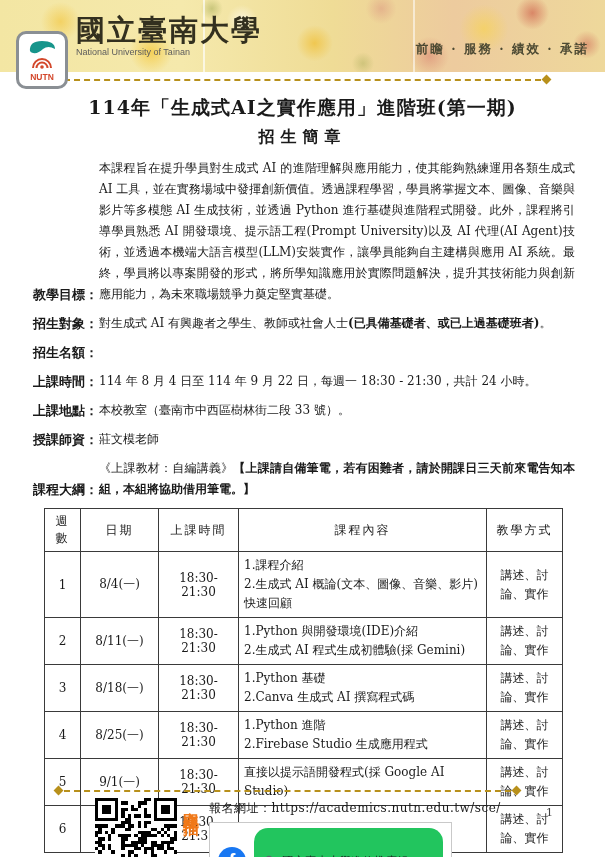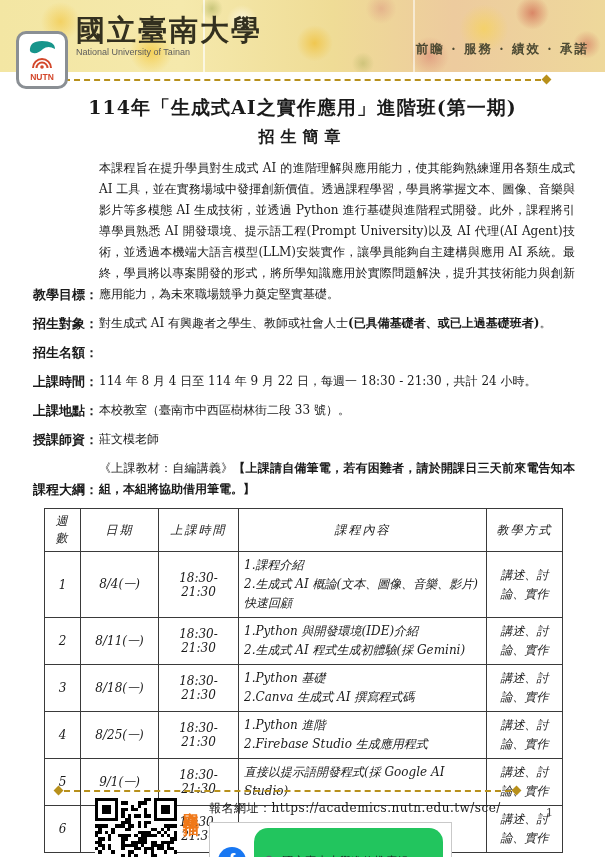--- a/index.html
+++ b/index.html
@@ -44,21 +44,21 @@
 
   
   .sections{padding:10px 30px 0 33px;}
   .section{display:flex;margin-bottom:8px;align-items:flex-end;}
   .section .label{flex-shrink:0;width:66px;font-weight:bold;font-size:13px;line-height:21px;}
   .section .content{flex:1;font-size:12px;line-height:21px;text-align:justify;}
   .section .content .b{font-weight:bold;margin-top:16px;}
 
   
   table.course{border-collapse:collapse;margin:6px auto 0 44px;table-layout:fixed;width:518px;
-    font-size:12px;font-style:italic;}
+    font-size:12px;}
   table.course th,table.course td{border:1px solid #3a3a3a;padding:4px 5px;vertical-align:middle;}
   table.course th{font-weight:normal;letter-spacing:2px;height:22px;}
   td.c{text-align:center;}
   td.content-cell{white-space:pre-line;line-height:19px;text-align:left;}
   td.method-cell{text-align:center;line-height:19px;}
   .col-week{width:36px;}.col-date{width:78px;}.col-time{width:80px;}.col-content{width:248px;}.col-method{width:76px;}
 
   
   .footer{position:absolute;left:0;right:0;bottom:0;height:70px;}
   .footer .divider{margin:0 85px 0 55px;}

